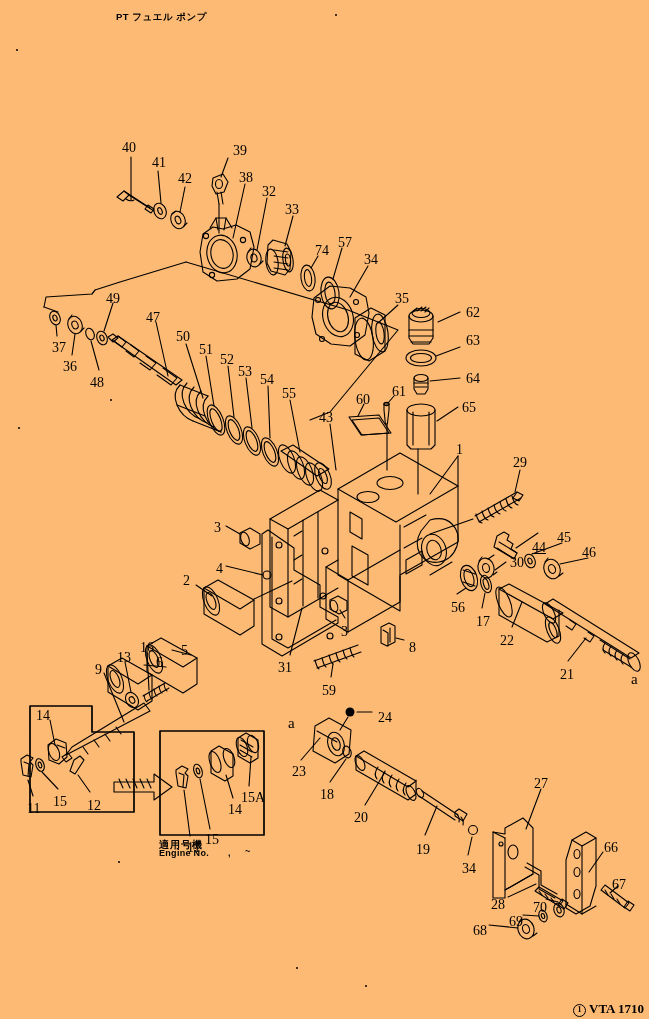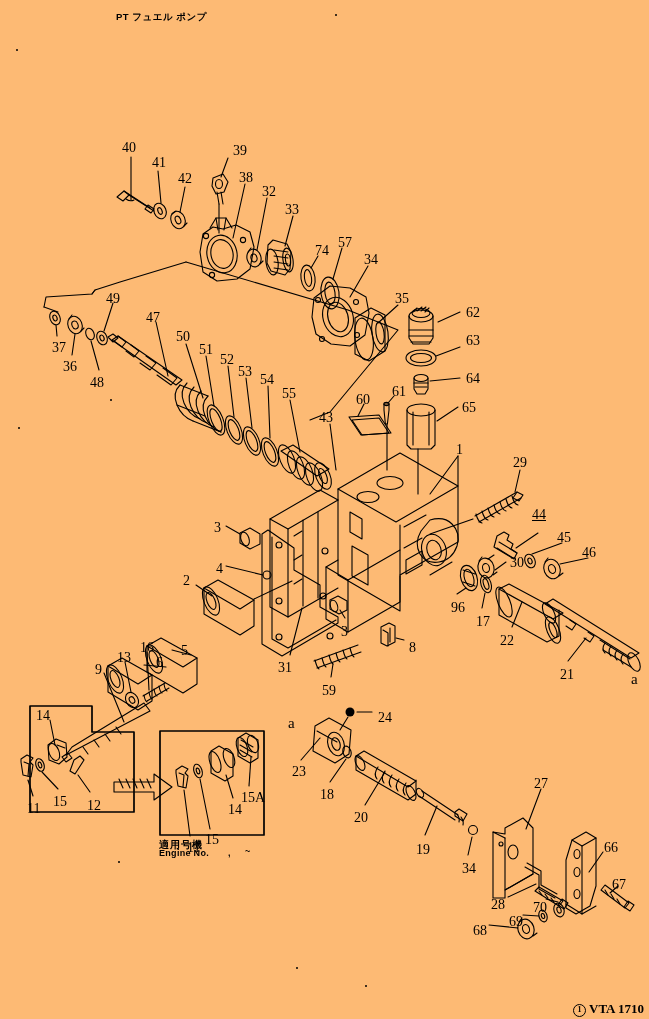--- a/index.html
+++ b/index.html
@@ -624,34 +624,34 @@
       <div class="num" style="left: 199px; top: 343px;">51</div>
       <div class="num" style="left: 220px; top: 353px;">52</div>
       <div class="num" style="left: 238px; top: 365px;">53</div>
       <div class="num" style="left: 260px; top: 373px;">54</div>
       <div class="num" style="left: 282px; top: 387px;">55</div>
       <div class="num" style="left: 319px; top: 411px;">43</div>
       <div class="num" style="left: 356px; top: 393px;">60</div>
       <div class="num" style="left: 392px; top: 385px;">61</div>
       <div class="num" style="left: 456px; top: 443px;">1</div>
       <div class="num" style="left: 513px; top: 456px;">29</div>
-      <div class="num" style="left: 532px; top: 508px; text-decoration: underline;">44</div>
+      <div class="num" style="left: 532px; top: 541px; text-decoration: underline;">44</div>
       <div class="num" style="left: 557px; top: 531px;">45</div>
       <div class="num" style="left: 582px; top: 546px;">46</div>
       <div class="num" style="left: 510px; top: 556px;">30</div>
       <div class="num" style="left: 214px; top: 521px;">3</div>
       <div class="num" style="left: 341px; top: 625px;">3</div>
       <div class="num" style="left: 409px; top: 641px;">8</div>
       <div class="num" style="left: 216px; top: 562px;">4</div>
       <div class="num" style="left: 183px; top: 574px;">2</div>
       <div class="num" style="left: 181px; top: 644px;">5</div>
       <div class="num" style="left: 156px; top: 656px;">6</div>
       <div class="num" style="left: 278px; top: 661px;">31</div>
       <div class="num" style="left: 322px; top: 684px;">59</div>
-      <div class="num" style="left: 451px; top: 601px;">96</div>
+      <div class="num" style="left: 451px; top: 601px;">56</div>
       <div class="num" style="left: 476px; top: 615px;">17</div>
       <div class="num" style="left: 500px; top: 634px;">22</div>
       <div class="num" style="left: 560px; top: 668px;">21</div>
       <div class="num" style="left: 95px; top: 663px;">9</div>
       <div class="num" style="left: 117px; top: 651px;">13</div>
       <div class="num" style="left: 140px; top: 641px;">16</div>
       <div class="num" style="left: 36px; top: 709px;">14</div>
       <div class="num" style="left: 27px; top: 802px;">11</div>
       <div class="num" style="left: 53px; top: 795px;">15</div>
       <div class="num" style="left: 87px; top: 799px;">12</div>

